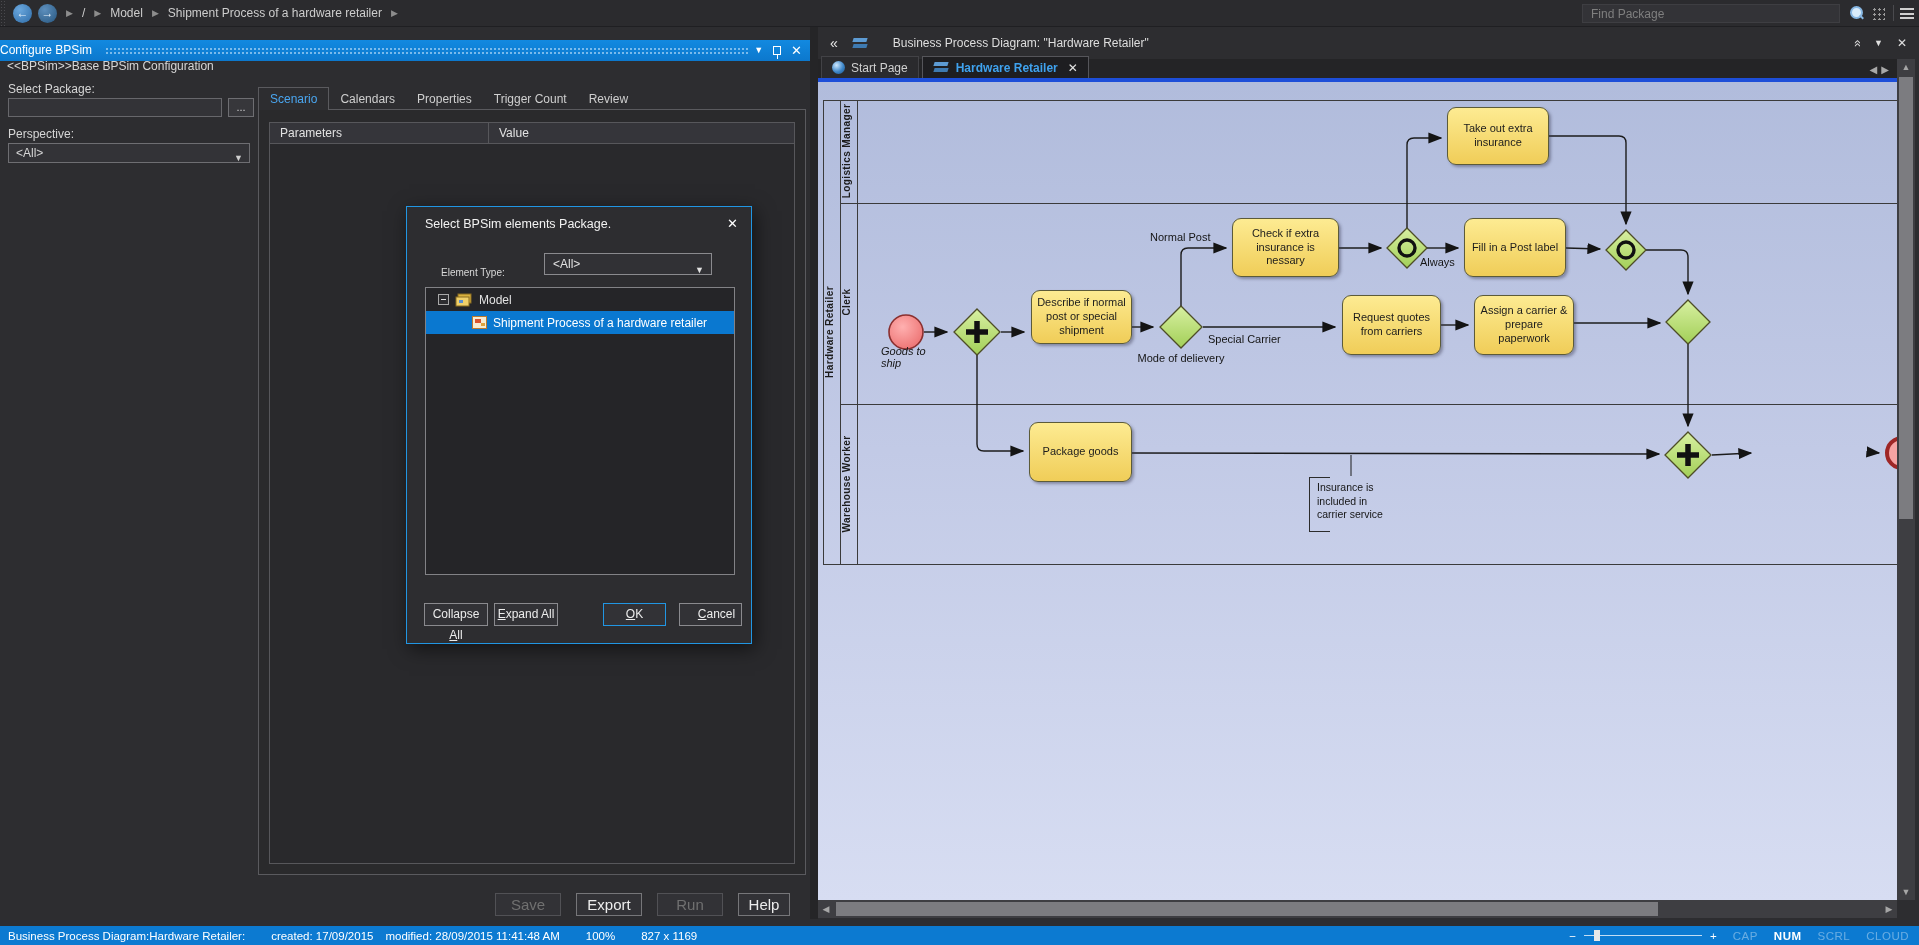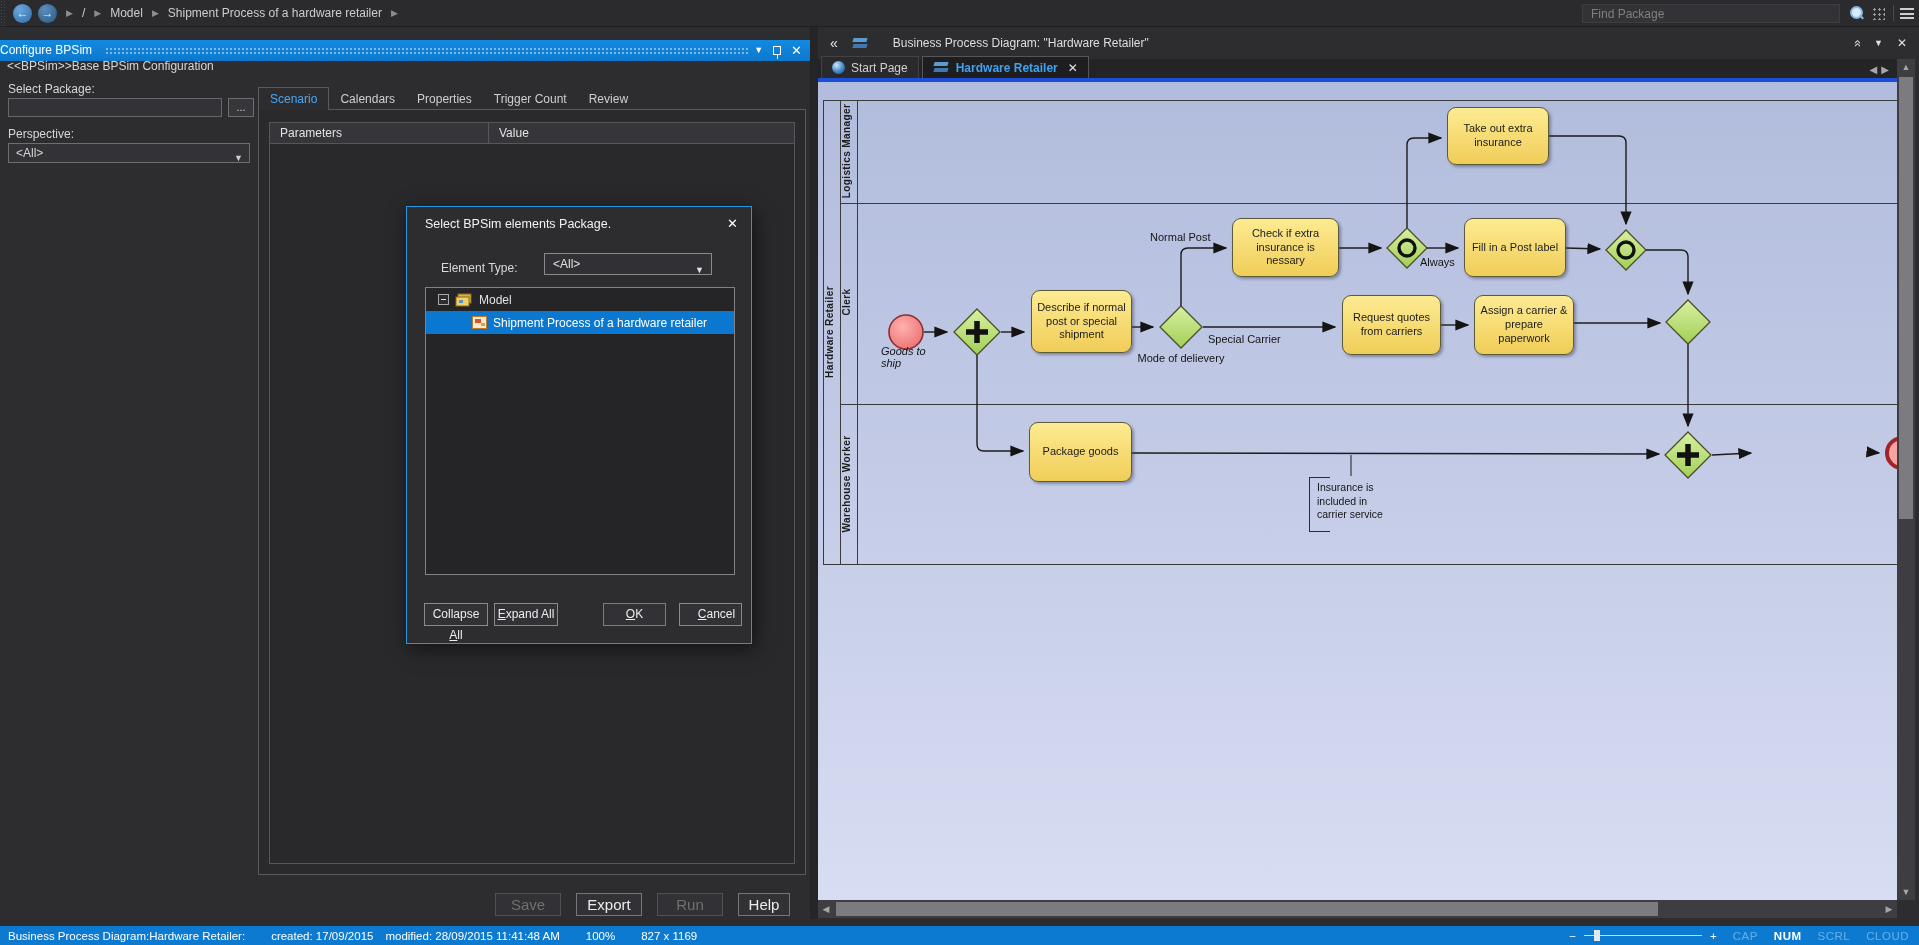--- a/index.html
+++ b/index.html
@@ -50,21 +50,21 @@
   .pgrid-head .c1 { width:219px; border-right:1px solid #57575b; padding:3px 0 0 10px; }
   .pgrid-head .c2 { flex:1; padding:3px 16px 0 10px; }
 
   .lp-btn { position:absolute; top:893px; height:23px; background:#323236; border:1px solid #767679; color:#ececec; font-size:15px; text-align:center; line-height:21px; cursor:pointer; }
   .lp-btn.disabled { color:#707070; border-color:#515155; cursor:default; }
 
   
   .dialog { position:absolute; left:406px; top:206px; width:346px; height:438px; background:#2d2d30; border:1px solid #2196e3; box-shadow:3px 5px 18px rgba(0,0,0,.55); z-index:20; }
   .dlg-title { height:34px; line-height:34px; padding-left:18px; font-size:12.5px; color:#f2f2f2; }
   .dlg-close { position:absolute; right:13px; top:9px; font-size:13px; color:#fff; cursor:pointer; }
-  .dlg-lbl { position:absolute; left:34px; top:54px; font-size:12px; color:#d9d9d9;text-align:center; }
+  .dlg-lbl { position:absolute; left:34px; top:60px; font-size:10px; color:#d9d9d9;text-align:center; }
   .dlg-dd { position:absolute; left:137px; top:46px; width:168px; height:22px; background:#313135; border:1px solid #8a8a8e; color:#e2e2e2; font-size:12px; line-height:20px; padding-left:8px; cursor:pointer; }
   .dlg-dd .dd-ar { position:absolute; right:7px; top:6px; font-size:9px; }
   .dlg-tree { position:absolute; left:18px; top:80px; width:310px; height:288px; background:#252528; border:1px solid #828286; }
   .tree-row { height:23px; display:flex; align-items:center; font-size:12px; color:#e2e2e2; }
   .tree-row.sel { background:#0a78d0; color:#ffffff; }
   .expander { width:11px; height:11px; border:1px solid #a8a8a8; background:#2d2d30; margin:0 6px 0 12px; position:relative; cursor:pointer; }
   .expander::after { content:""; position:absolute; left:2px; top:4px; width:5px; height:1px; background:#dedede; }
   .dlg-btn { position:absolute; top:396px; height:23px; background:#323236; border:1px solid #8a8a8e; color:#ececec; font-size:12px; text-align:center; line-height:21px; cursor:pointer; }
   .dlg-btn.primary { border:1px solid #2196e3; }
 
@@ -328,21 +328,21 @@
       <polygon points="870,350 893,373 870,396 847,373" fill="url(#gwG)" stroke="#4d4d26" stroke-width="1.3"></polygon>
       <path d="M870,362 L870,384 M859,373 L881,373" stroke="#111" stroke-width="5.5" fill="none"></path>
     </g>
 
     <circle cx="1084" cy="371" r="15" fill="#f6a3a3" stroke="#9e2626" stroke-width="4"></circle>
   </svg>
 
   <div class="task" style="left:629px; top:25px; width:102px; height:58px;">Take out extra insurance</div>
   <div class="task" style="left:414px; top:136px; width:107px; height:59px;">Check if extra insurance is nessary</div>
   <div class="task" style="left:646px; top:136px; width:102px; height:59px;">Fill in a Post label</div>
-  <div class="task" style="left:213px; top:208px; width:101px; height:63px;">Describe if normal post or special shipment</div>
+  <div class="task" style="left:213px; top:208px; width:101px; height:54px;">Describe if normal post or special shipment</div>
   <div class="task" style="left:524px; top:213px; width:99px; height:60px;">Request quotes from carriers</div>
   <div class="task" style="left:656px; top:213px; width:100px; height:60px;">Assign a carrier &amp; prepare paperwork</div>
   <div class="task" style="left:211px; top:340px; width:103px; height:60px;">Package goods</div>
 
   <div class="dlabel" style="left:63px; top:263px; width:58px; white-space:normal;font-style:italic;">Goods to ship</div>
   <div class="dlabel" style="left:332px; top:149px;">Normal Post</div>
   <div class="dlabel" style="left:602px; top:174px;">Always</div>
   <div class="dlabel" style="left:390px; top:251px;">Special Carrier</div>
   <div class="dlabel" style="left:310px; top:270px; width:106px; text-align:center;">Mode of delievery</div>
 

